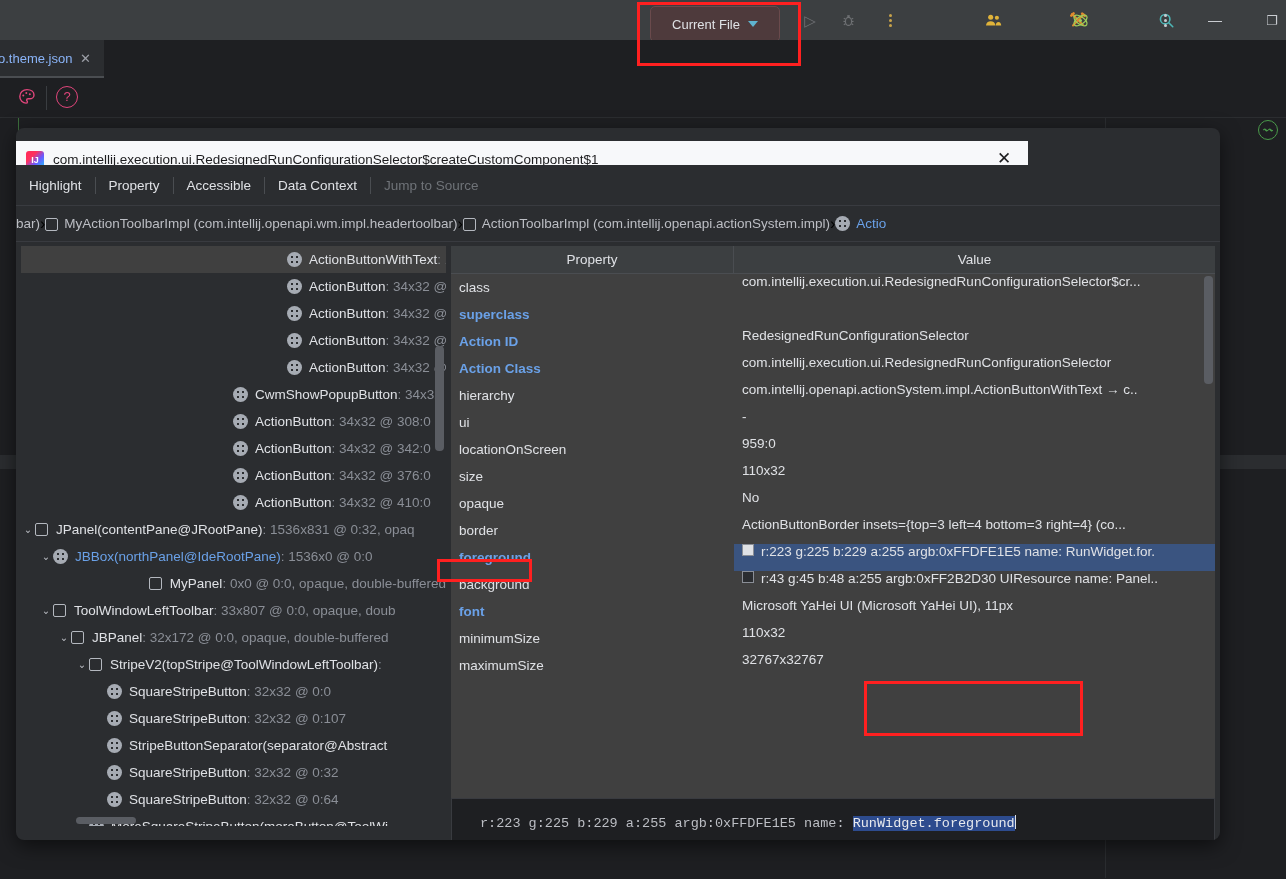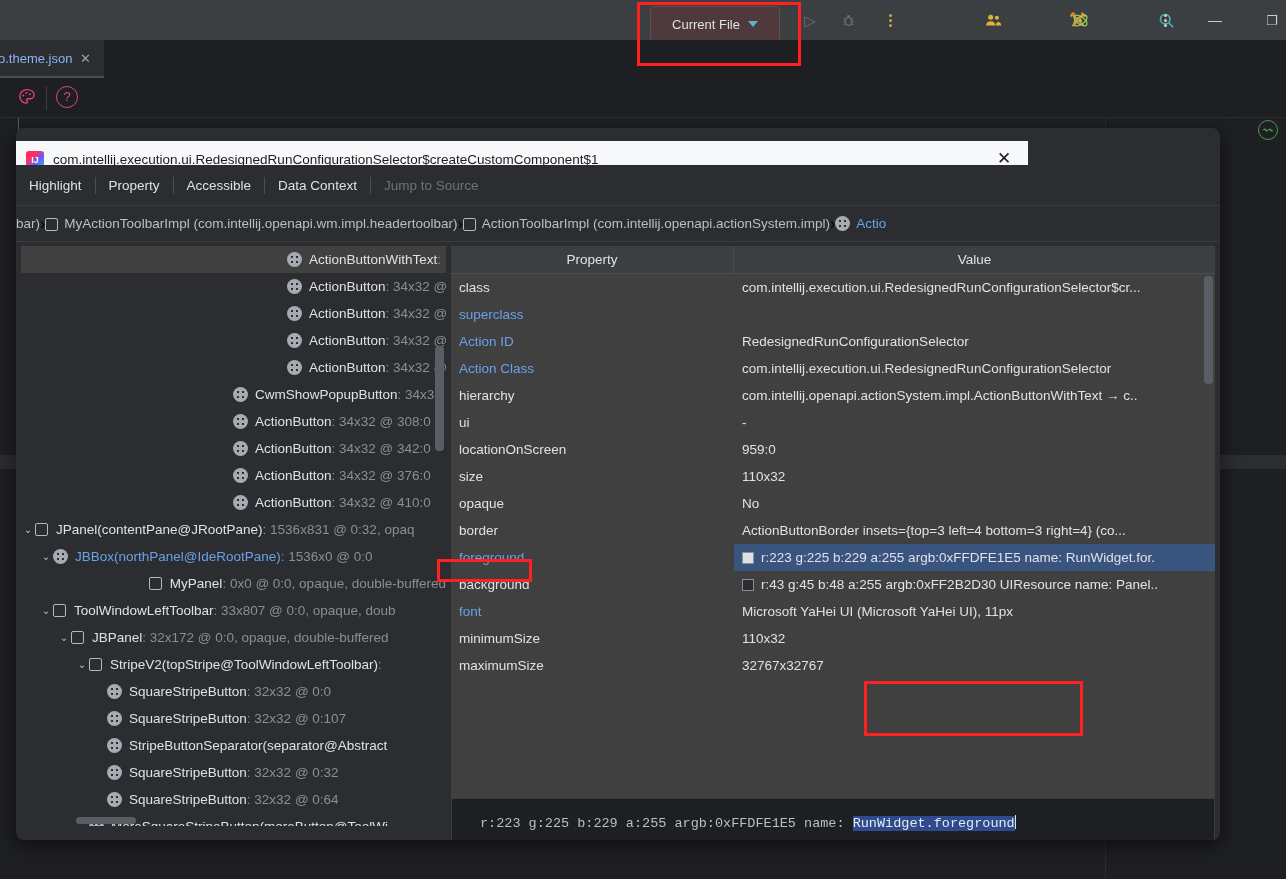--- a/index.html
+++ b/index.html
@@ -190,24 +190,24 @@
     display: flex; height: 28px; background: #3c3f41; border-bottom: 1px solid #4a4d51;
     font-size: 13.5px; color: #dfe1e5;
   }
   .tbl-head .c1 { width: 283px; display: flex; align-items: center; justify-content: center;
     border-right: 1px solid #4a4d51; }
   .tbl-head .c2 { flex: 1; display: flex; align-items: center; justify-content: center; }
   .tbl-row { display: flex; height: 27px; align-items: center; font-size: 13.5px; }
   .tbl-row .p {
     width: 283px; padding-left: 8px; color: #dfe1e5; white-space: nowrap; overflow: hidden;
   }
-  .tbl-row .p.key { color: #6aa1e8; font-weight: normal; }
+  .tbl-row .p.key { color: #6aa1e8; font-weight: bold; }
   .tbl-row .v {
     flex: 1; padding-left: 8px; color: #dfe1e5; white-space: nowrap; overflow: hidden;
-    display: flex; align-items: center; gap: 7px; height: 27px;
+    display: flex; gap: 7px; height: 27px;
   }
   .tbl-row .v.hl { background: #3a5480; }
   .swatch { width: 12px; height: 12px; border: 1px solid #8a8e96; flex: none; }
 
   .tbl-vscroll {
     position: absolute; right: 2px; top: 30px; width: 9px; height: 108px;
     background: #5a5d63; border-radius: 4px;
   }
 
   .pane-detail {

